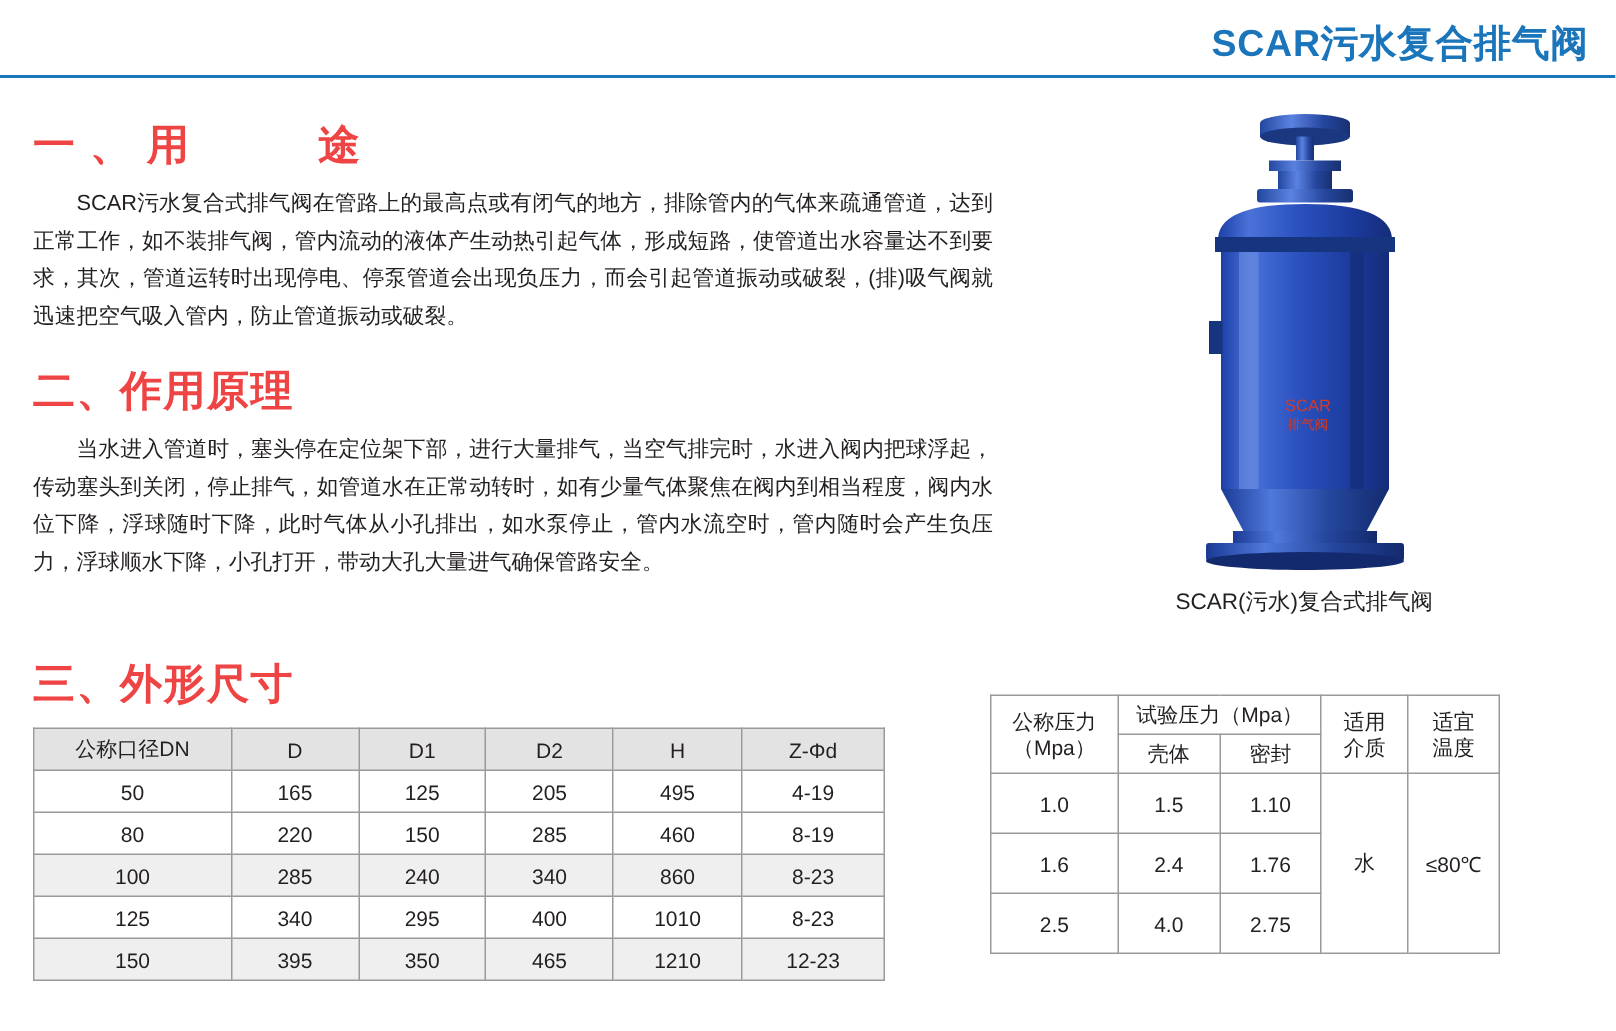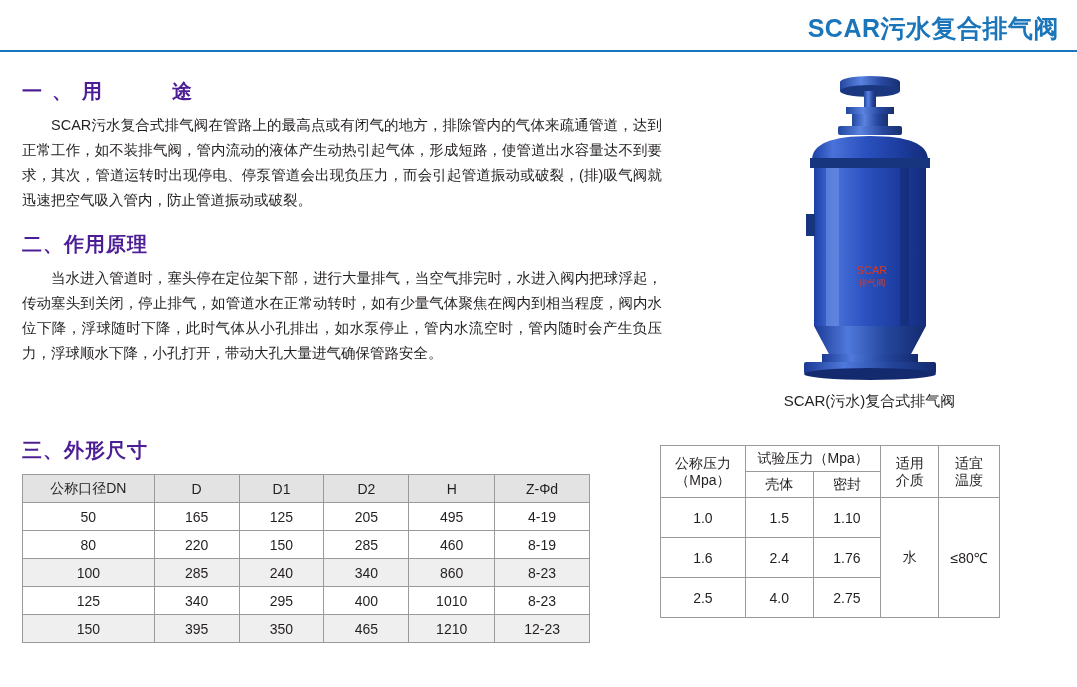--- a/index.html
+++ b/index.html
@@ -39,22 +39,22 @@
     white-space: nowrap;
   }
 
   
   .left-col {
     position: absolute;
     left: 22px; top: 78px;
     width: 640px;
   }
   .sec-title {
-    color: #4c1d95;
-    font-size: 20px;
+    color: #ef4444;
+    font-size: 28px;
     font-weight: bold;
     letter-spacing: 1px;
     margin: 0 0 8px 0;
   }
   .sec-title.wide { letter-spacing: 10px; }
   .body-text {
     font-size: 14.5px;
     line-height: 25px;
     text-align: justify;
     text-indent: 2em;
@@ -111,21 +111,21 @@
 
   
   .sec4 {
     position: absolute;
     left: 660px; top: 437px;
     width: 400px;
   }
   table.param {
     border-collapse: collapse;
     width: 340px;
-    margin-top: 8px;
+    margin-top: 26px;
     font-size: 14px;
   }
   table.param th, table.param td {
     border: 1px solid #9a9a9a;
     text-align: center;
     padding: 0 2px;
     font-weight: normal;
     color: #231f20;
   }
   table.param thead th { height: 26px; }

